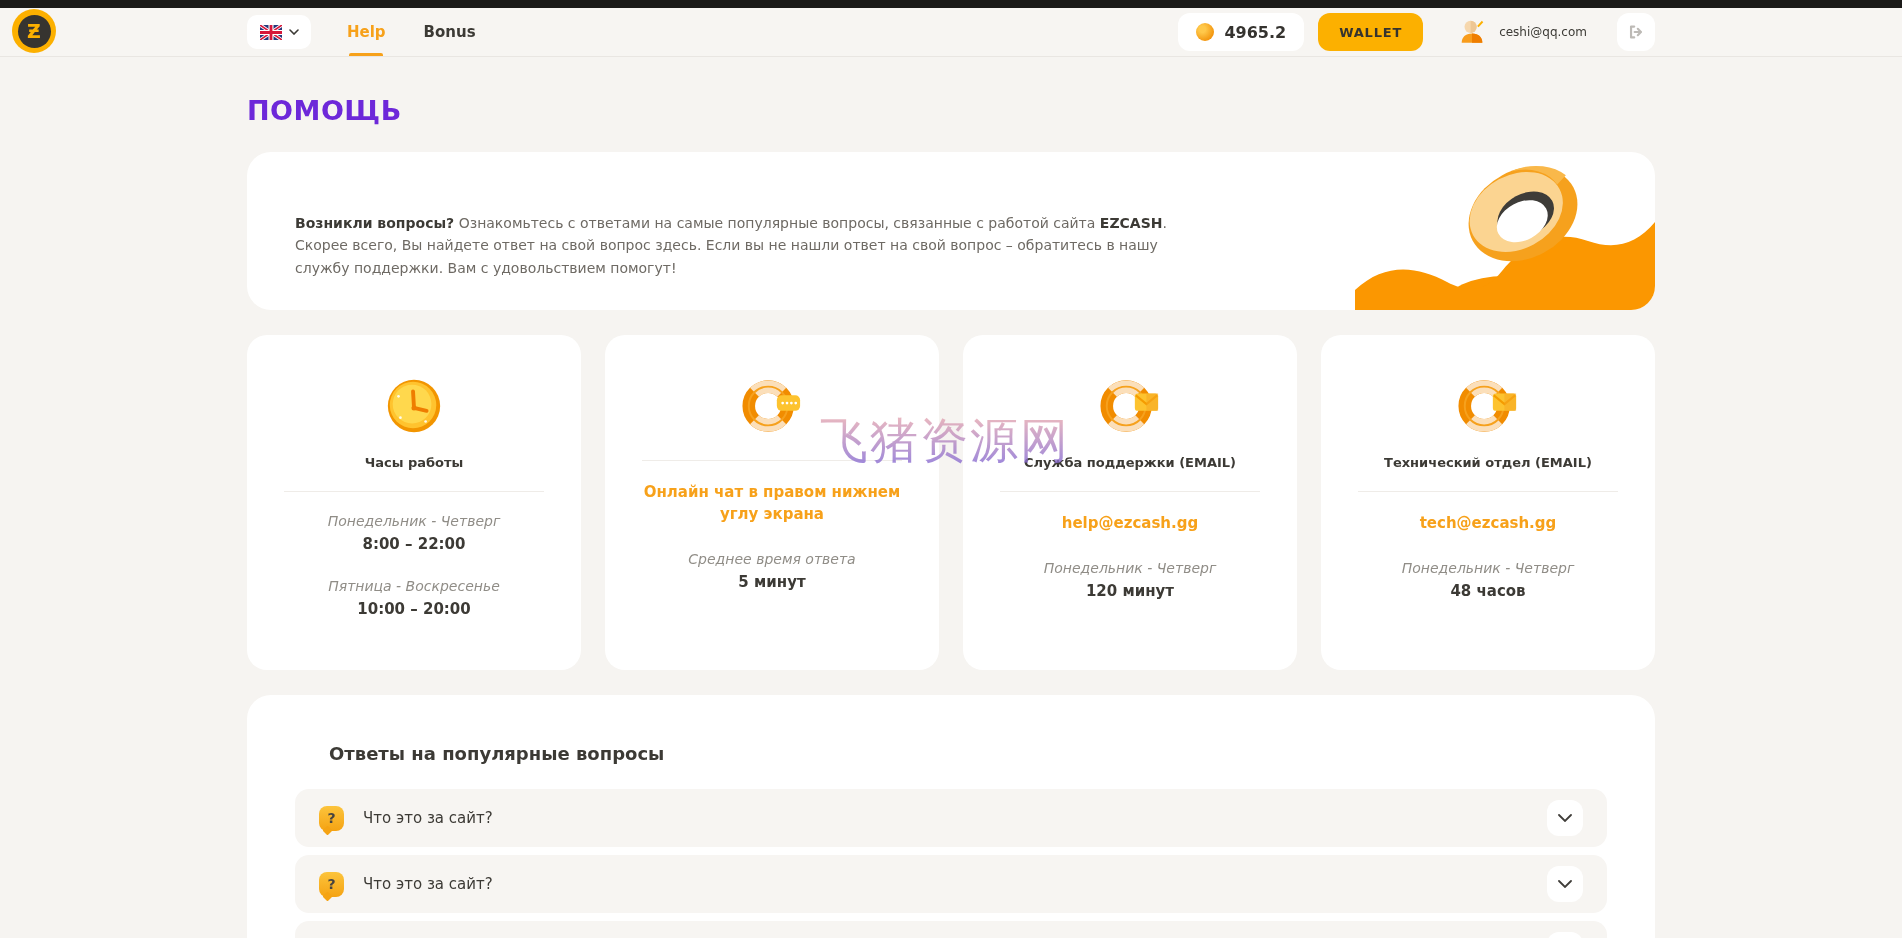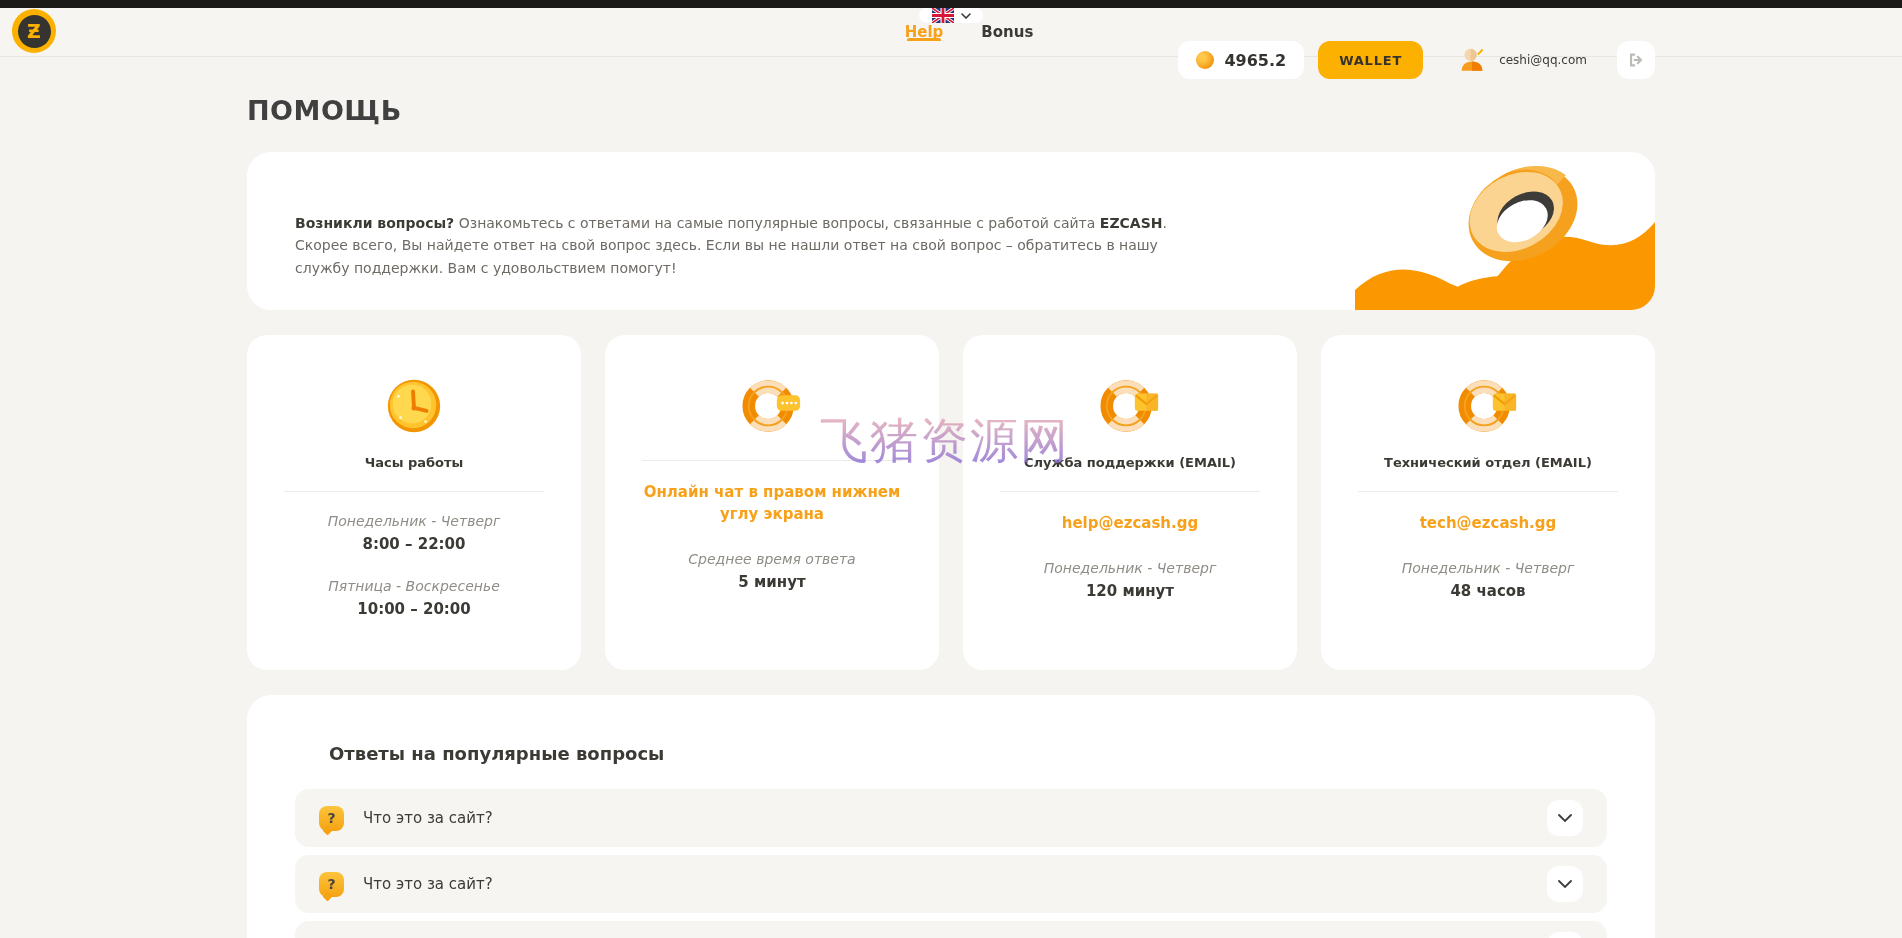--- a/index.html
+++ b/index.html
@@ -20,21 +20,21 @@
     border-radius:50%; background:#fcb000;
     display:flex; align-items:center; justify-content:center; cursor:pointer;
   }
   .logo-inner {
     width:33px; height:33px; border-radius:50%; background:#363430;
     display:flex; align-items:center; justify-content:center;
     color:#fcb000; font-weight:800; font-size:19px;
   }
   .header-inner {
     width:1408px; margin:0 auto; height:100%;
-    display:flex; align-items:center;flex-direction:column;
+    display:flex; align-items:center;
   }
   .lang {
     width:64px; height:34px; background:#fff; border-radius:10px;
     display:flex; align-items:center; justify-content:center; gap:7px; cursor:pointer;
   }
   nav { display:flex; gap:38px; margin-left:36px; height:100%; align-items:stretch; }
   .nav-item {
     font-size:15px; font-weight:600; color:#3c3a35; position:relative;
     display:flex; align-items:center; cursor:pointer; text-decoration:none;
   }
@@ -58,21 +58,21 @@
     background:#fcb000; color:#35332f; font-weight:700; font-size:13px;
     letter-spacing:0.8px; cursor:pointer;
     font-family:"DejaVu Sans","Liberation Sans",sans-serif;
   }
   .user { margin-left:34px; display:flex; align-items:center; gap:12px; font-size:12px; cursor:pointer; }
   .logout-btn {
     margin-left:30px; width:38px; height:38px; background:#fff; border:none;
     border-radius:12px; display:flex; align-items:center; justify-content:center; cursor:pointer;
   }
   main { width:1408px; margin:0 auto; position:relative; }
-  h1 { margin-top:38px; font-size:27px; font-weight:800; letter-spacing:0.5px; color:#404040; }
+  h1 { margin-top:38px; font-size:27px; font-weight:800; letter-spacing:0.5px; color:#6d28d9; }
   .intro-card {
     position:relative; margin-top:26px; height:158px;
     background:#fff; border-radius:24px; overflow:hidden;
   }
   .intro-text {
     position:absolute; left:48px; top:60px; width:900px;
     font-size:14px; line-height:1.6; color:#6e6a64;
   }
   .intro-text b { color:#3c3a35; }
   .intro-art { position:absolute; right:0; bottom:0; width:300px; height:158px; }

